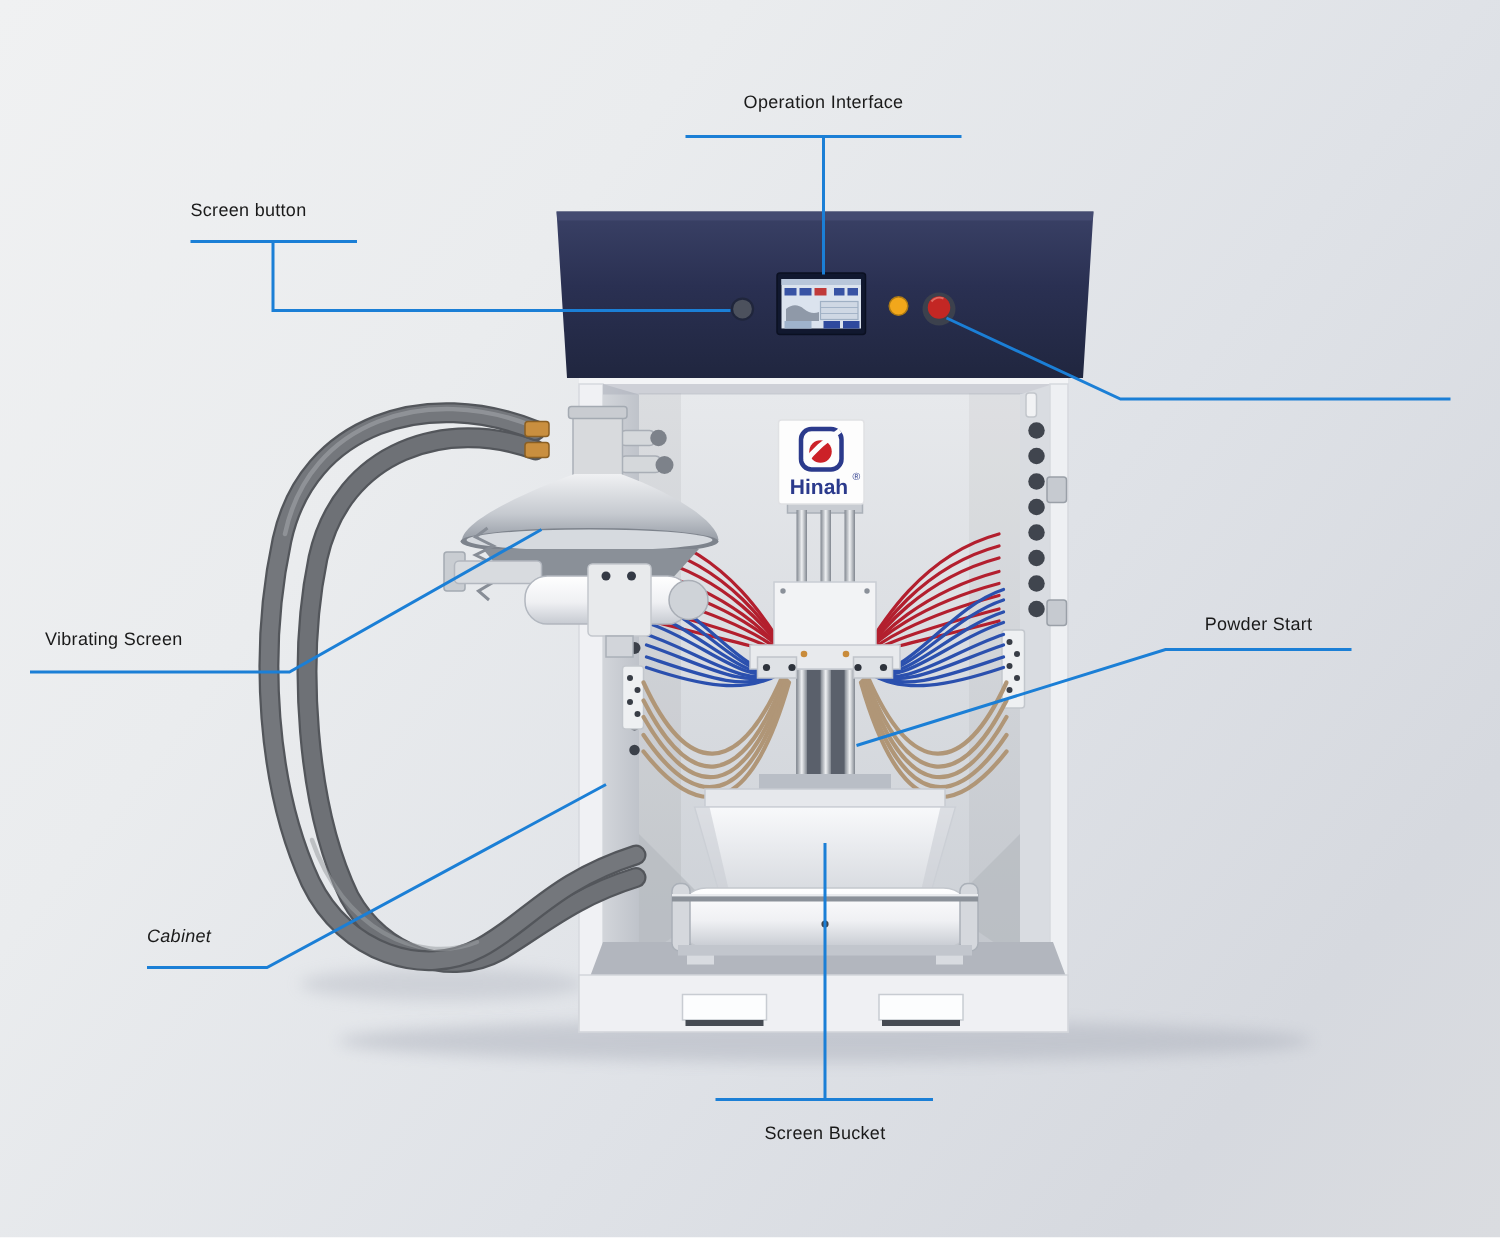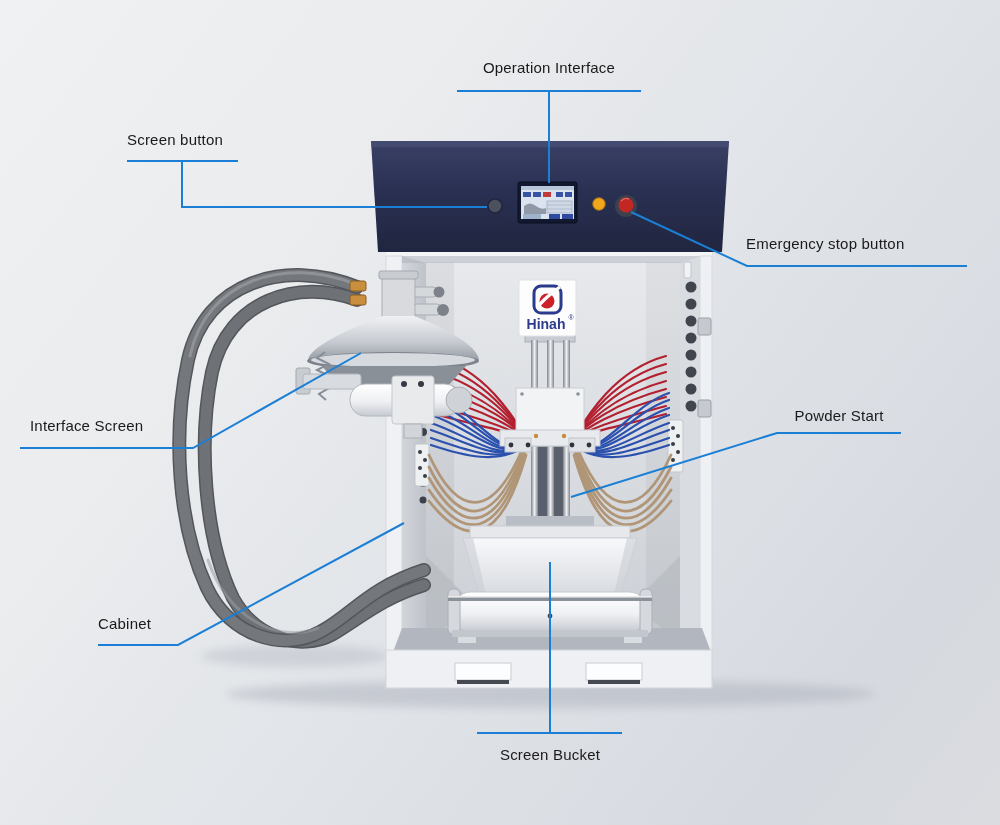--- a/index.html
+++ b/index.html
@@ -7,21 +7,21 @@
     width:1000px;height:825px;overflow:hidden;
     font-family:"Liberation Sans","DejaVu Sans",sans-serif;
   }
   .stage{
     position:relative;width:1000px;height:825px;
     background:linear-gradient(128deg,#f0f1f2 0%,#eaecee 30%,#dfe2e7 60%,#d6d9df 85%,#dadce0 100%);
   }
   .stage svg{position:absolute;left:0;top:0;}
   .callout{
     position:absolute;white-space:nowrap;
-    font-size:15px;line-height:22px;color:#1a1a1a;letter-spacing:.2px;
+    font-size:12px;line-height:22px;color:#1a1a1a;letter-spacing:.2px;
   }
   .c-center{transform:translateX(-50%);}
 </style>
 </head>
 <body>
 
 <div class="stage">
 
 <svg width="1000" height="825" viewBox="0 0 1000 825">
   <defs>
@@ -297,19 +297,18 @@
     <path d="M631,212 L747,266 L967,266"></path>
     <path d="M20,448 L193,448 L361,353"></path>
     <path d="M901,433 L777,433 L571,497"></path>
     <path d="M98,645 L178,645 L404,523"></path>
     <path d="M477,733 L622,733 M550,733 L550,562"></path>
   </g>
 </svg>
 
 <div class="callout c-center" style="left:549px;top:57px;">Operation Interface</div>
 <div class="callout" style="left:127px;top:129px;">Screen button</div>
-<div class="callout" style="left:746px;top:233px;">Emergency stop button</div>
-<div class="callout" style="left:30px;top:415px;">Interface Screen</div>
+<div class="callout" style="left:30px;top:415px;">Vibrating Screen</div>
 <div class="callout c-center" style="left:839px;top:405px;">Powder Start</div>
-<div class="callout" style="left:98px;top:613px;">Cabinet</div>
+<div class="callout" style="left:98px;top:613px;font-style:italic;">Cabinet</div>
 <div class="callout c-center" style="left:550px;top:744px;">Screen Bucket</div>
 
 </div>
 
 </body></html>

